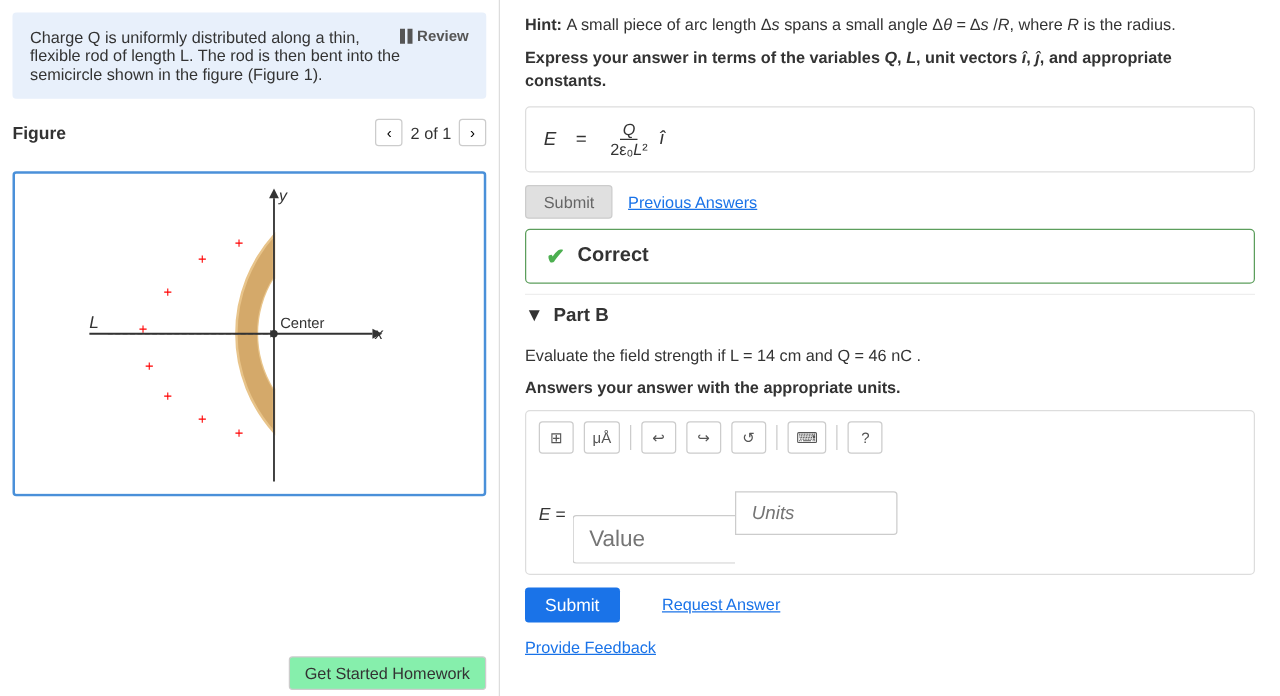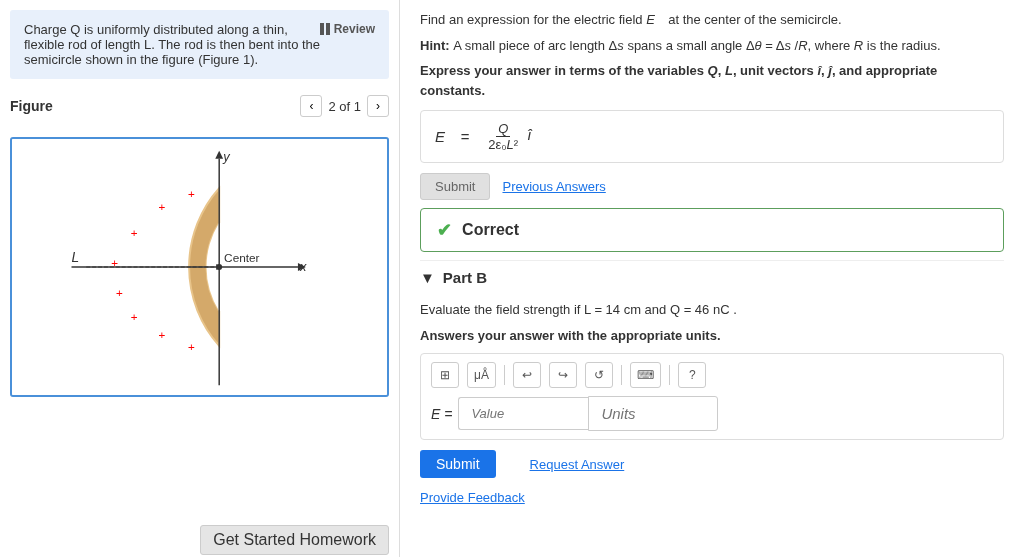--- a/index.html
+++ b/index.html
@@ -186,25 +186,25 @@
       color: #333;
       margin: 8px 0;
     }
 
     .check-icon {
       color: #4caf50;
       font-size: 18px;
     }
 
     .get-started-homework-btn {
-      background: #e5e5e5;
+      background: #86efac;
       border: 1px solid #ccc;
       border-radius: 3px;
       padding: 5px 12px;
-      font-size: 16px;
+      font-size: 13px;
       cursor: pointer;
       color: #333;
     }
 
     
     .part-b-header {
       display: flex;
       align-items: center;
       gap: 8px;
       font-size: 15px;
@@ -270,25 +270,25 @@
       font-style: italic;
       margin-right: 6px;
       color: #333;
     }
 
     .value-input {
       border: 1px solid #ccc;
       border-right: none;
       border-radius: 3px 0 0 3px;
       padding: 8px 12px;
-      font-size: 13px;
+      font-size: 18px;
       color: #aaa;
       width: 130px;
-      font-style: italic;
       outline: none;
+      margin-top: 41px;
     }
 
     .units-input {
       border: 1px solid #ccc;
       border-radius: 0 3px 3px 0;
       padding: 8px 12px;
       font-size: 15px;
       color: #aaa;
       width: 130px;
       font-style: italic;
@@ -408,25 +408,20 @@
   </div>
 
   <div style="padding: 0 10px 6px; position: relative; height: 40px;">
     <button class="get-started-homework-btn" style="position: absolute; right: 10px; top: 8px;">Get Started Homework</button>
   </div>
 </div>
 
 <div class="right-panel">
   <div class="problem-text">
     <p>
-      <span>Find an expression for the electric field </span>
-      <span style="font-style:italic;">E⃗</span>
-      <span> at the center of the semicircle.</span>
-    </p>
-    <p>
       <span class="bold">Hint: </span>
       <span>A small piece of arc length Δ<em>s</em> spans a small angle Δ<em>θ</em> = Δ<em>s</em> /<em>R</em>, where <em>R</em> is the radius.</span>
     </p>
     <p class="bold">
       Express your answer in terms of the variables <em>Q</em>, <em>L</em>, unit vectors <em>î</em>, <em>ĵ</em>, and appropriate constants.
     </p>
   </div>
 
   <div class="answer-box">
     <span style="font-style:italic;">E⃗ =</span>

